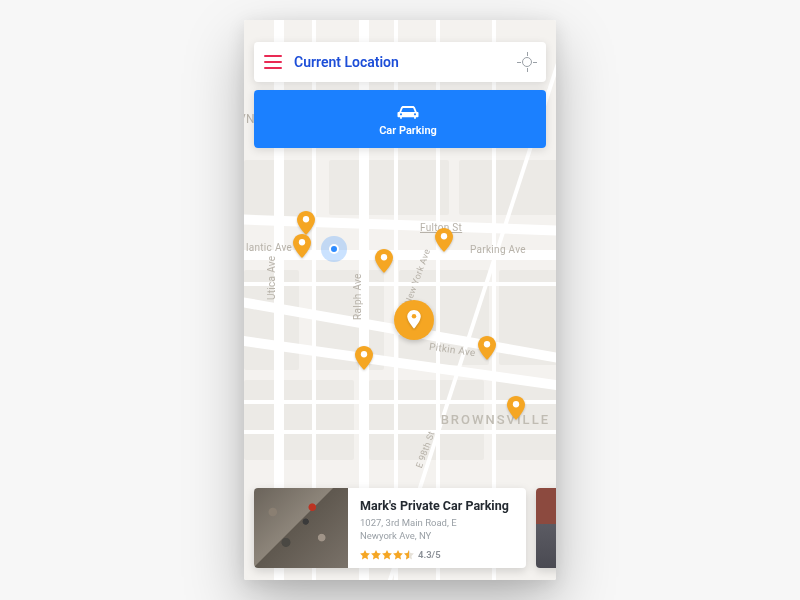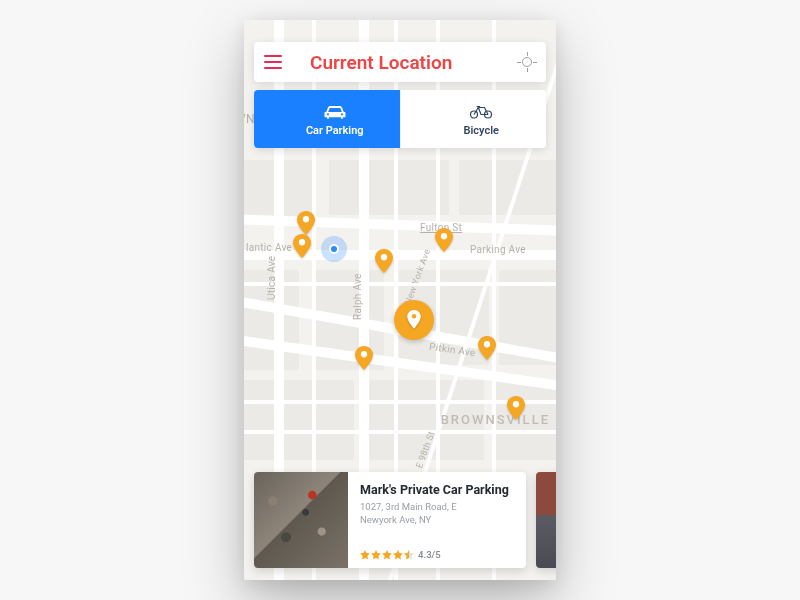--- a/index.html
+++ b/index.html
@@ -28,42 +28,42 @@
   .road.v { width:10px; top:-20px; bottom:-20px; }
   .road.thin.h { height:4px; }
   .road.thin.v { width:4px; }
   .block { position:absolute; background:#eceae6; border-radius:2px; }
   .street-label { position:absolute; font-size:10px; color:#b7b2a9; letter-spacing:.3px; white-space:nowrap; }
   .street-label.big { font-size:13px; color:#c0bcb3; letter-spacing:2px; font-weight:500;}
   
   .search { position:absolute; left:10px; right:10px; top:22px; height:40px; background:#fff; border-radius:4px; box-shadow:0 2px 8px rgba(0,0,0,0.12); display:flex; align-items:center; padding:0 10px; z-index:40; }
   .hamburger { width:18px; height:14px; display:flex; flex-direction:column; justify-content:space-between; cursor:pointer; }
   .hamburger i { height:2px; background:#e92a54; border-radius:2px; display:block; }
-  .search .title { margin-left:28px; font-size:19px; font-weight:600; color:#ef4444; flex:1; }
+  .search .title { margin-left:12px; font-size:14px; font-weight:600; color:#1d4ed8; flex:1; }
   .locate { width:18px; height:18px; position:relative; }
   .locate::before { content:""; position:absolute; left:4px; top:4px; width:8px; height:8px; border:1px solid #9aa0a6; border-radius:50%; }
   .locate::after { content:""; position:absolute; left:8px; top:8px; width:0; height:0; }
   .locate .tick { position:absolute; background:#9aa0a6; width:1px; height:4px; }
   .locate .tick.t1{left:8.5px; top:-1px;} .locate .tick.t2{left:8.5px; bottom:-1px;} .locate .tick.t3{top:8.5px; left:-1px; width:4px; height:1px;} .locate .tick.t4{top:8.5px; right:-1px; width:4px; height:1px;}
   
   .cats { position:absolute; left:10px; right:10px; top:70px; height:58px; display:flex; border-radius:4px; overflow:hidden; box-shadow:0 2px 8px rgba(0,0,0,0.12); z-index:40; background:#fff;}
   .cat { flex:1; display:flex; flex-direction:column; align-items:center; justify-content:center; gap:4px; font-size:11px; font-weight:600; color:#33475e; background:#fff; border-left:1px solid #eef0f2; cursor:pointer;padding-left:16px;}
   .cat:first-child { border-left:none; }
   .cat.active { background:#1b80ff; color:#fff; }
   .cat svg { width:28px; height:18px; }
   
   .pin { position:absolute; width:18px; height:24px; transform:translate(-50%,-100%); z-index:30;}
   .pin svg { width:100%; height:100%; display:block; filter:drop-shadow(0 1px 1px rgba(0,0,0,.2)); }
   .pin.big { width:40px; height:40px; transform:translate(-50%,-50%); }
   .pin.big .circ { width:40px; height:40px; background:#f5a623; border-radius:50%; display:flex; align-items:center; justify-content:center; box-shadow:0 2px 5px rgba(0,0,0,.2);}
   .pin.big .circ svg{ width:16px; height:20px; }
   .me { position:absolute; width:10px; height:10px; background:#2d8bff; border:2px solid #fff; border-radius:50%; transform:translate(-50%,-50%); box-shadow:0 0 0 8px rgba(45,139,255,0.25); z-index:31;}
   
   .cards { position:absolute; left:10px; right:-30px; bottom:12px; display:flex; gap:10px; z-index:40; }
-  .card { width:272px; min-width:272px; height:96px; background:#fff; border-radius:4px; box-shadow:0 3px 10px rgba(0,0,0,0.15); display:flex; overflow:hidden; cursor:pointer;}
+  .card { width:272px; min-width:272px; height:80px; background:#fff; border-radius:4px; box-shadow:0 3px 10px rgba(0,0,0,0.15); display:flex; overflow:hidden; cursor:pointer;}
   .card .thumb { width:94px; background:#777; position:relative; }
   .card .thumb.lot {
     background:
       radial-gradient(circle at 20% 30%, #8a7f72 4%, transparent 5%),
       radial-gradient(circle at 55% 42%, #3a3a3a 4%, transparent 5%),
       radial-gradient(circle at 72% 62%, #a09488 4%, transparent 5%),
       radial-gradient(circle at 34% 68%, #4a4843 5%, transparent 6%),
       radial-gradient(circle at 62% 24%, #b32 4%, transparent 5%),
       linear-gradient(135deg,#6a635a 0%, #8d857a 45%, #5f584f 46%, #7a7269 100%);
   }
@@ -196,30 +196,20 @@
       </span>
     </div>
 
     <div class="cats">
       <div class="cat active">
         <svg viewBox="0 0 32 18">
             <path d="M6 10l2-5c.4-1 1.4-1.7 2.5-1.7h11c1.1 0 2.1.7 2.5 1.7l2 5h1a1 1 0 011 1v4a1 1 0 01-1 1h-2v1a1 1 0 01-2 0v-1H9v1a1 1 0 01-2 0v-1H5a1 1 0 01-1-1v-4a1 1 0 011-1h1zm2.2 0h15.6l-1.6-4c-.1-.3-.4-.5-.7-.5H10.5c-.3 0-.6.2-.7.5L8.2 10zM8 14a1.2 1.2 0 100-2.4A1.2 1.2 0 008 14zm16 0a1.2 1.2 0 100-2.4 1.2 1.2 0 000 2.4z" fill="#fff"></path>
           </svg>
         <span>Car Parking</span>
       </div>
-      <div class="cat">
-        <svg viewBox="0 0 32 18">
-            <g fill="none" stroke="#33475e" stroke-width="1.4">
-              <circle cx="8" cy="13" r="4"></circle>
-              <circle cx="24" cy="13" r="4"></circle>
-              <path d="M8 13l5-8h7l4 8M13 5l3 8h8M11 4h4"></path>
-            </g>
-          </svg>
-        <span>Bicycle</span>
-      </div>
     </div>
 
     <div class="cards">
       <div class="card">
         <div class="thumb lot"></div>
         <div class="body">
           <div class="name">Mark's Private Car Parking</div>
           <div class="addr">
             <span>1027, 3rd Main Road, E</span><br><span>Newyork Ave, NY</span>
           </div>

